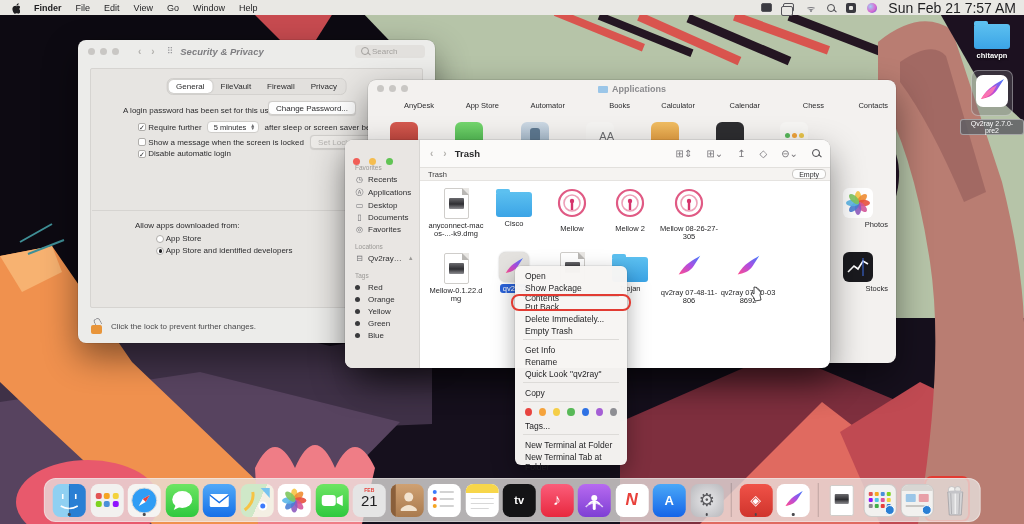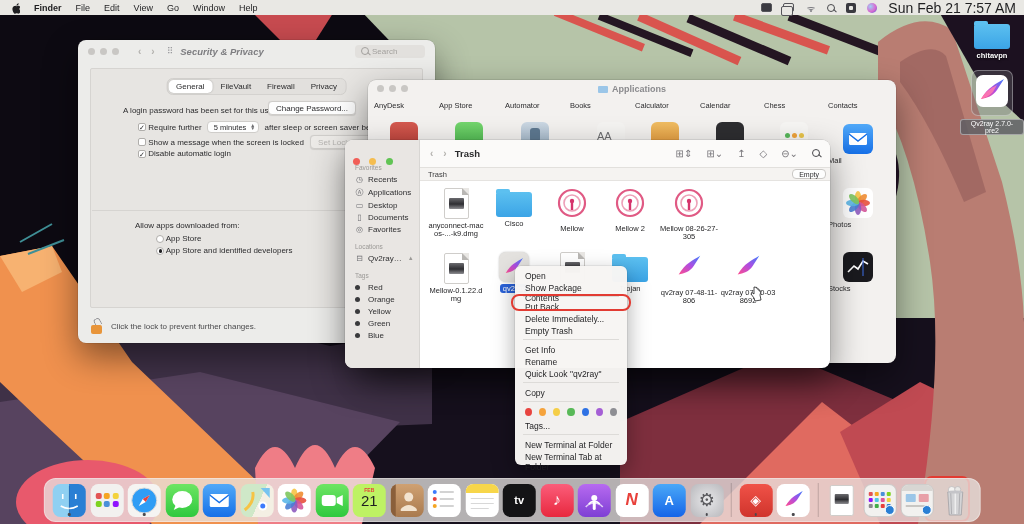--- a/index.html
+++ b/index.html
@@ -58,21 +58,21 @@
   .seclock { position:absolute; left:13px; bottom:9px; width:13px; height:16px; }
   .seclock .body { position:absolute; bottom:0; width:11px; height:9px; background:#e8953a; border-radius:2px; }
   .seclock .shackle { position:absolute; top:0; left:3px; width:7px; height:8px; border:1.6px solid #8f8f93; border-bottom:none; border-radius:5px 5px 0 0; transform:rotate(-28deg); }
   .rowline { position:absolute; left:14px; right:14px; height:1px; background:#d6d4d1; }
 
   
   #app-win { left:368px; top:80px; width:528px; height:283px; background:#f3f1ef; z-index:3; }
   #app-title { position:absolute; top:0; left:0; right:0; height:17px; display:flex; align-items:center; padding:0 9px; }
   #app-title .center { position:absolute; left:0; right:0; text-align:center; color:#8a8a8d; font-size:9px; font-weight:700; }
   .minifolder { display:inline-block; width:10px; height:7px; background:#9bc6e8; border-radius:1px; position:relative; top:1px; margin-right:4px; }
-  .app-col { position:absolute; width:60px; text-align:left; font-size:7.5px; color:#2b2b2d; }
+  .app-col { position:absolute; width:60px; text-align:right; font-size:7.5px; color:#2b2b2d; }
   .appicon { width:28px; height:28px; border-radius:6px; margin:0 auto; position:relative; overflow:hidden; }
   .applabel { margin-top:2px; }
 
   
   #trash-win { left:345px; top:140px; width:485px; height:228px; background:#fff; z-index:4; overflow:hidden; }
   #trash-side { position:absolute; left:0; top:0; bottom:0; width:75px; background:#e9e6e3; border-right:1px solid #d8d6d3; }
   #trash-tl { position:absolute; left:8px; top:11px; }
   .side-h { font-size:6.5px; color:#9b9996; margin:8px 0 2px 10px; }
   .side-item { display:flex; align-items:center; gap:4px; font-size:8px; color:#2e2e30; padding:1.5px 0 1.5px 10px; }
   .side-ic { color:#6f6f73; font-size:8px; width:9px; text-align:center; }
@@ -262,46 +262,37 @@
         <div class="appicon" style="background:linear-gradient(#d55a50,#b33c35);"></div>
       </div>
     <div class="app-col" style="left:71px; top:42px;">
         <div class="appicon" style="background:linear-gradient(#74d66e,#44ad48);"></div>
       </div>
     <div class="app-col" style="left:137px;top:42px;">
         <div class="appicon" style="background:linear-gradient(#cdd9e4,#93a9bd);">
           <span style="position:absolute;left:9px;top:6px;width:10px;height:14px;background:#5d7890;border-radius:3px;"></span>
         </div>
       </div>
-    <div class="app-col" style="left:213px;top:42px;">
+    <div class="app-col" style="left:202px;top:42px;">
         <div class="appicon" style="background:#f5f4f2;color:#6b6b6e;font-size:11px;line-height:28px;">AA</div>
       </div>
     <div class="app-col" style="left:267px;top:42px;">
         <div class="appicon" style="background:linear-gradient(#f0bd62,#de8f33);"></div>
       </div>
     <div class="app-col" style="left:332px;top:42px;">
         <div class="appicon" style="background:#2d2d30;"></div>
       </div>
     <div class="app-col" style="left:396px;top:42px;">
         <div class="appicon" style="background:#f7f6f4;">
           <span style="position:absolute;left:5px;top:11px;width:5px;height:5px;border-radius:50%;background:#57b85a;"></span>
           <span style="position:absolute;left:12px;top:11px;width:5px;height:5px;border-radius:50%;background:#f0a33a;"></span>
           <span style="position:absolute;left:19px;top:11px;width:5px;height:5px;border-radius:50%;background:#e8c44a;"></span>
         </div>
       </div>
 
-    <div class="app-col" style="left:460px;top:44px;">
-      <div class="appicon" style="width:30px;height:30px;background:linear-gradient(#51a9f8,#1670e8);">
-        <svg width="30" height="30" viewBox="0 0 30 30">
-            <rect x="6" y="9" width="18" height="12" rx="1.5" fill="#fff"></rect>
-            <path d="M6,10 L15,17 L24,10" stroke="#1670e8" stroke-width="1.4" fill="none"></path>
-          </svg>
-      </div>
-      <div class="applabel">Mail</div>
-    </div>
     <div class="app-col" style="left:460px;top:172px;">
       <div class="appicon" style="width:30px;height:30px;background:#1a1a1e;">
         <svg width="30" height="30" viewBox="0 0 30 30">
             <polyline points="5,20 11,14 15,17 20,9 25,12" fill="none" stroke="#fff" stroke-width="1.6"></polyline>
             <line x1="20" y1="6" x2="20" y2="24" stroke="#3d6fe8" stroke-width="1"></line>
           </svg>
       </div>
       <div class="applabel">Stocks</div>
     </div>
     <div class="app-col" style="left:460px;top:108px;">
@@ -597,21 +588,21 @@
             <ellipse rx="3" ry="6" cy="-5" fill="#7ec75e" opacity=".9" transform="rotate(315)"></ellipse>
           </g>
         </svg>
     </span>
     <span class="dicon" style="background:linear-gradient(#6ee563,#2fc93e);">
       <svg width="33" height="33" viewBox="0 0 33 33">
           <rect x="6" y="11" width="14" height="11" rx="3" fill="#fff"></rect>
           <path d="M21,14 L27,11 L27,22 L21,19 Z" fill="#fff"></path>
         </svg>
     </span>
-    <span class="dicon" style="background:#bef264; text-align:center;">
+    <span class="dicon" style="background:#e5e5e5; text-align:center;">
       <div style="font-size:5px; color:#e8413b; font-weight:700; margin-top:3px;">FEB</div>
       <div style="font-size:15px; color:#1f1f21; line-height:15px; font-weight:300;">21</div>
     </span>
     <span class="dicon" style="background:linear-gradient(#cfa172,#a97a4e); ">
       <span style="position:absolute;left:0;top:0;bottom:0;width:5px;background:#8a5f3a;"></span>
       <svg width="33" height="33" viewBox="0 0 33 33">
           <circle cx="18" cy="13" r="4.5" fill="#f2e3cf"></circle>
           <path d="M10,25 Q18,17 26,25 L26,27 L10,27 Z" fill="#f2e3cf"></path>
         </svg>
     </span>

